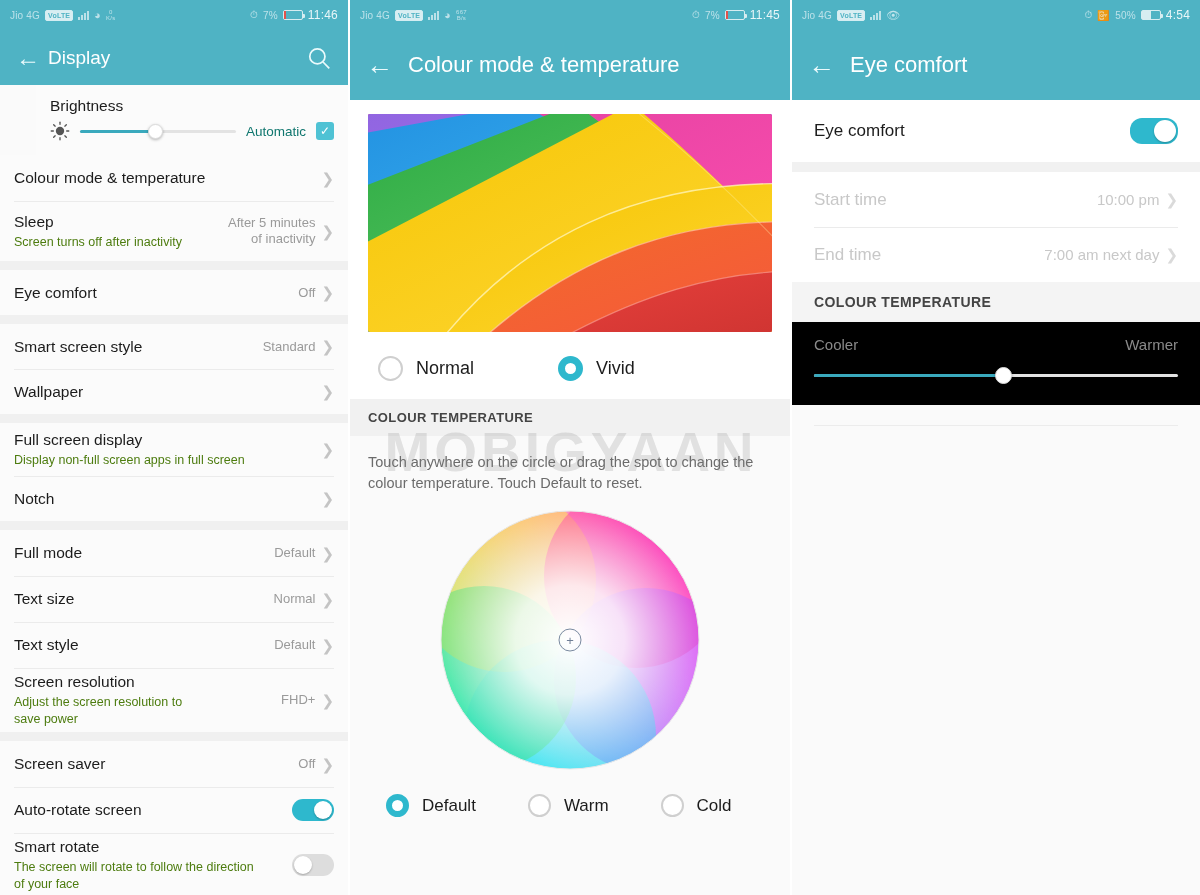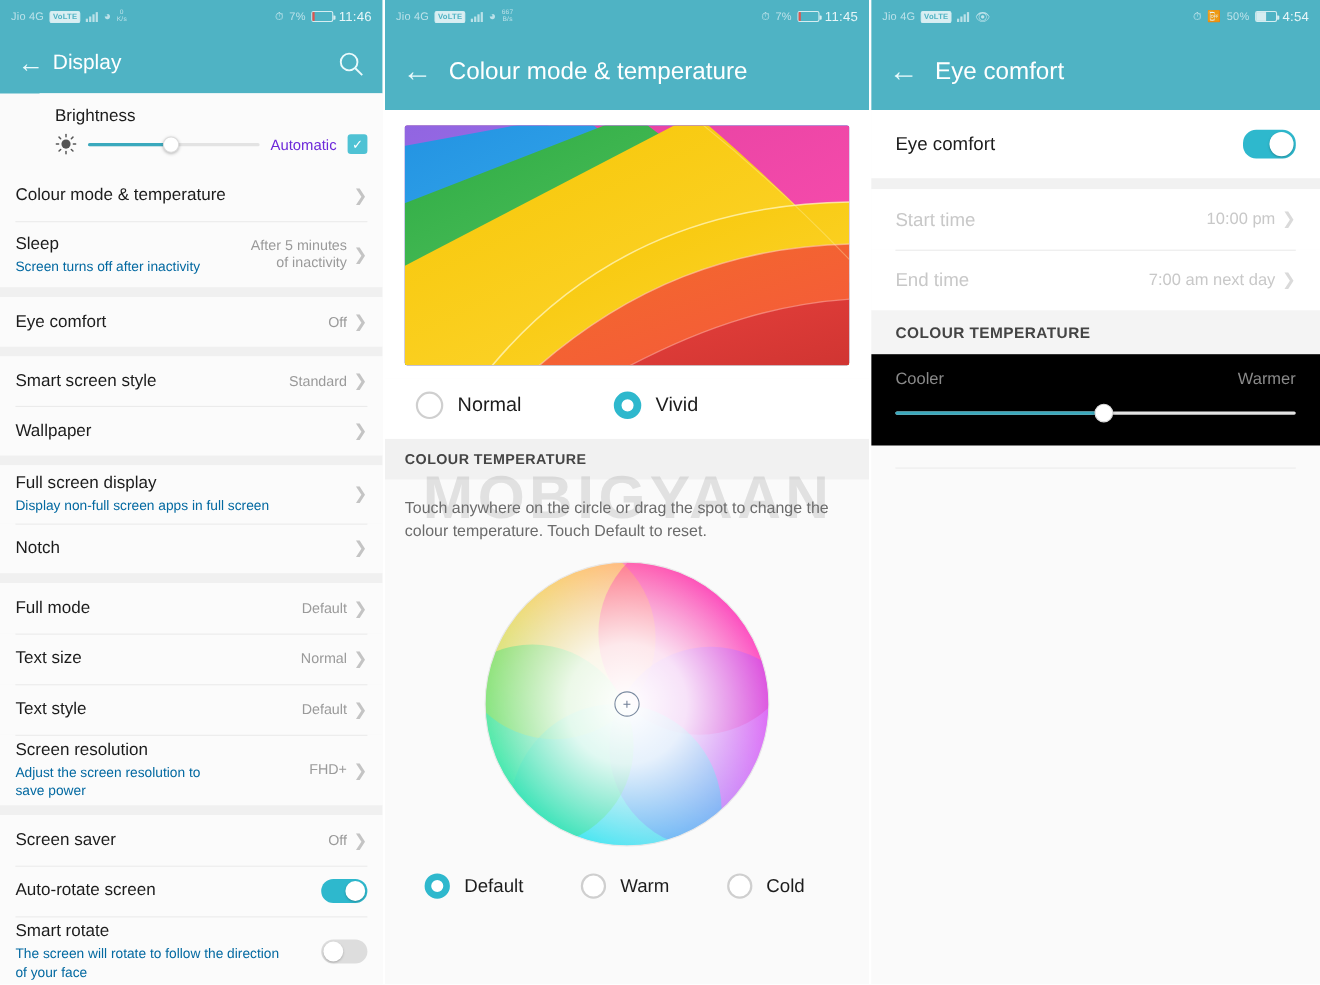--- a/index.html
+++ b/index.html
@@ -59,40 +59,40 @@
 
   
   .section{ background:#fbfbfb;margin-left:36px; }
   .gap{ height:9px; background:#f0f0f0; }
   .row{ display:flex; align-items:center; justify-content:space-between;
         padding:0 14px; background:#fbfbfb; position:relative; }
   .row + .row:before{ content:""; position:absolute; left:14px; right:14px;
         top:0; height:1px; background:#ebebeb; }
   .row-main{ display:flex; flex-direction:column; justify-content:center; }
   .row-title{ font-size:15.5px; color:#1c1c1c; line-height:20px; }
-  .row-sub{ font-size:12.5px; color:#0369a1; line-height:17px; margin-top:2px;}
+  .row-sub{ font-size:12.5px; color:#4d7c0f; line-height:17px; margin-top:2px;}
   .row-right{ display:flex; align-items:center; gap:6px; }
   .row-value{ font-size:13px; color:#9a9a9a; text-align:right; line-height:16px;}
   .chev{ color:#c4c4c4; font-size:15px; font-weight:300; line-height:1; }
 
   
   .bright-head{ padding:12px 14px 2px; font-size:15.5px; color:#1c1c1c;
                 background:#fbfbfb; }
   .bright-row{ display:flex; align-items:center; gap:10px; padding:4px 14px 14px;
                background:#fbfbfb; position:relative;}
   .sunicon{ width:20px; height:20px; flex:0 0 20px; }
   .slider{ flex:1; height:20px; position:relative; display:flex; align-items:center;}
   .track{ position:absolute; left:0; right:0; height:3px; background:#e3e3e3;
           border-radius:2px; }
   .trackfill{ position:absolute; left:0; height:3px; background:#3aa9bd;
           border-radius:2px; }
   .thumb{ position:absolute; width:15px; height:15px; border-radius:50%;
           background:#ffffff; border:1px solid #dcdcdc;
           box-shadow:0 1px 3px rgba(0,0,0,.28); }
-  .auto-lbl{ font-size:13.5px; color:#6d28d9; }
+  .auto-lbl{ font-size:13.5px; color:#0f766e; }
   .checkbox{ width:18px; height:18px; border-radius:3px; background:#4fc2d4;
              display:flex; align-items:center; justify-content:center;
              color:#fff; font-size:12px; }
 
   
   .switch{ width:42px; height:22px; border-radius:12px; position:relative; }
   .switch.on{ background:#2eb8cd; }
   .switch.off{ background:#dddddd; }
   .switch i{ position:absolute; top:2px; width:18px; height:18px;
              border-radius:50%; background:#fff;

